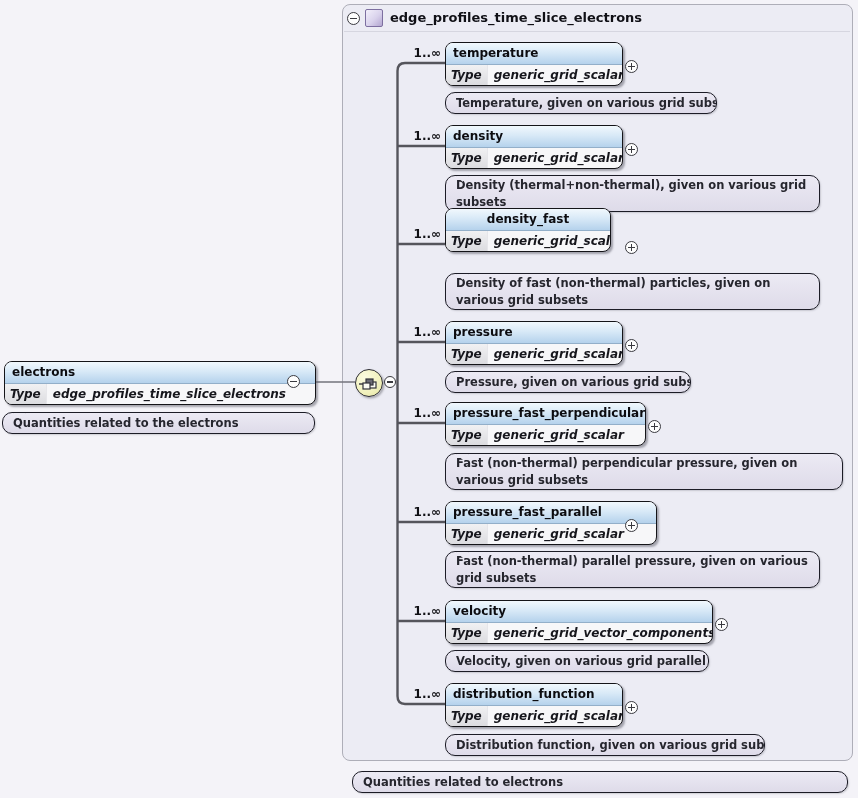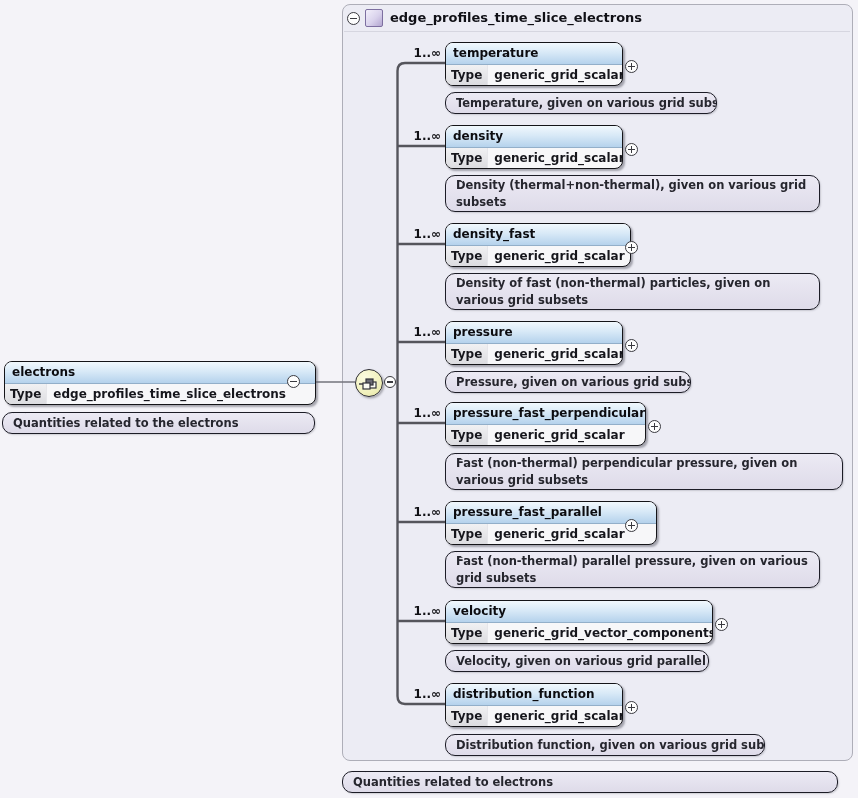--- a/index.html
+++ b/index.html
@@ -40,21 +40,21 @@
   .elem{
     position:absolute;background:#f7f7f9;border:1.5px solid #141418;border-radius:8px;
     box-shadow:2px 2px 2px rgba(90,90,102,.5);overflow:hidden;box-sizing:border-box;
   }
   .elem-head{
     height:21px;line-height:21px;padding:0 7px;font-size:12px;font-weight:bold;color:#0c0c10;
     background:linear-gradient(180deg,#f1f8fd 0%,#d8e9f7 45%,#b5d2ec 100%);
     border-bottom:1px solid #93afc9;white-space:nowrap;
   }
   .elem-type{
-    height:20px;line-height:20px;display:flex;font-size:12px;font-weight:bold;color:#16161c;white-space:nowrap;
+    height:20px;line-height:20px;display:flex;font-size:12px;font-weight:bold;color:#16161c;white-space:nowrap;font-style:italic;
   }
   .type-label{
     padding:0 5px;background:linear-gradient(180deg,#f1f1f3,#dcdce0);border-right:1px solid #e6e6ea;
   }
   .type-value{padding:0 6px;}
   
   .occ{
     position:absolute;width:34px;text-align:right;font-size:12px;font-weight:bold;color:#101014;
     white-space:nowrap;
   }
@@ -143,21 +143,21 @@
     <span class="type-label">Type</span>
     <span class="type-value">generic_grid_scalar</span>
   </div>
 </div>
 <span class="pm plus" style="left:625px;top:143px;"></span>
 <div class="ann ann2" style="left:445px;top:175px;width:375px;">
   <span>Density (thermal+non-thermal), given on various grid subsets</span>
 </div>
 
 <div class="occ" style="left:407px;top:227px;">1..∞</div>
-<div class="elem" style="left:445px;top:223px;width:186px;">
+<div class="elem" style="left:445px;top:208px;width:166px;text-align:center;">
   <div class="elem-head">density_fast</div>
   <div class="elem-type">
     <span class="type-label">Type</span>
     <span class="type-value">generic_grid_scalar</span>
   </div>
 </div>
 <span class="pm plus" style="left:625px;top:241px;"></span>
 <div class="ann ann2" style="left:445px;top:273px;width:375px;">
   <span>Density of fast (non-thermal) particles, given on various grid subsets</span>
 </div>
@@ -220,15 +220,15 @@
   <div class="elem-type">
     <span class="type-label">Type</span>
     <span class="type-value">generic_grid_scalar</span>
   </div>
 </div>
 <span class="pm plus" style="left:625px;top:701px;"></span>
 <div class="ann ann1" style="left:445px;top:734px;width:320px;">
   <span>Distribution function, given on various grid subsets</span>
 </div>
 
-<div class="ann ann1" style="left:342px;top:771px;width:496px;border-radius:10px;">
+<div class="ann ann1" style="left:352px;top:771px;width:496px;border-radius:10px;">
   <span>Quantities related to electrons</span>
 </div>
 
 </body></html>

